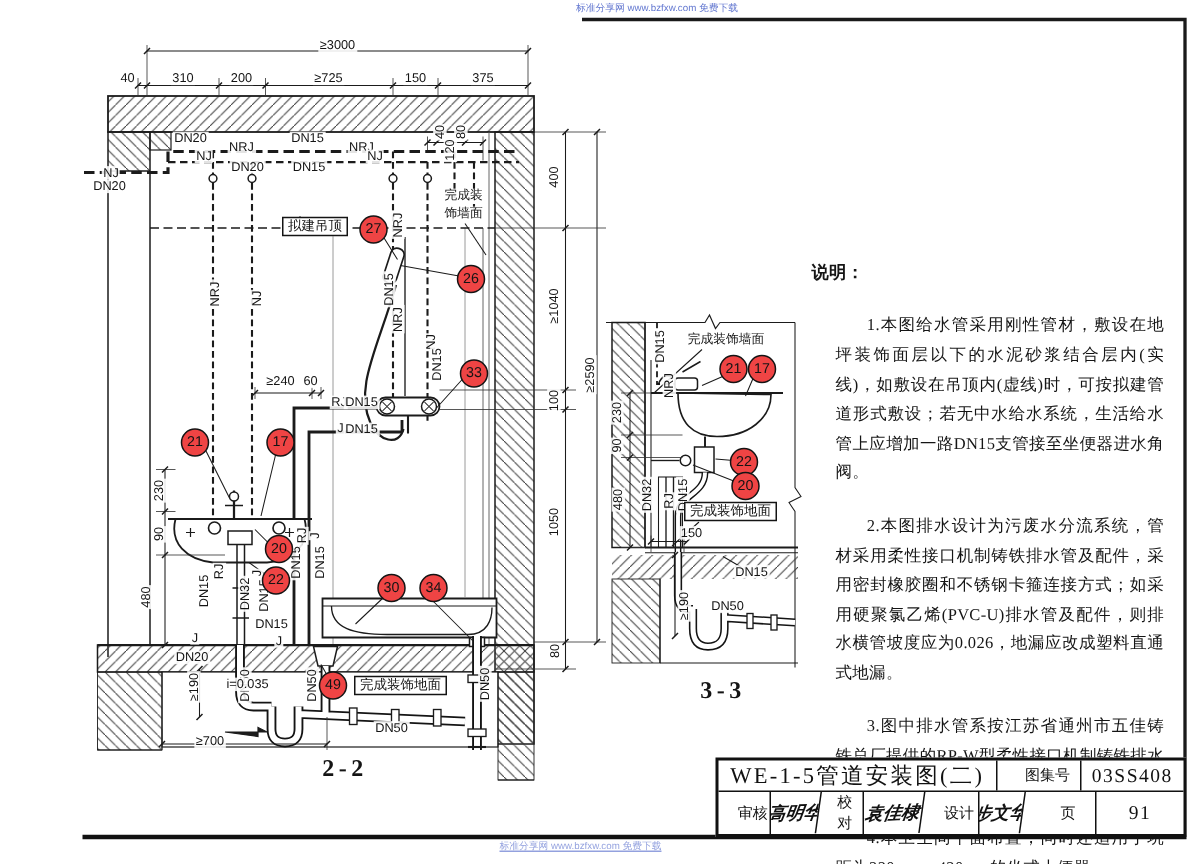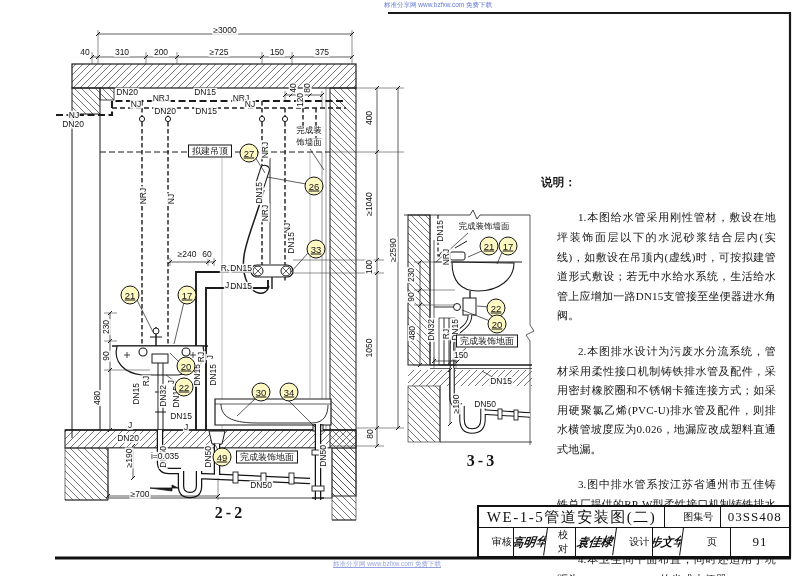--- a/index.html
+++ b/index.html
@@ -3,21 +3,21 @@
 <meta charset="utf-8">
 <style>
   html,body{margin:0;padding:0;}
   body{width:800px;height:576px;position:relative;background:#ffffff;font-family:"Liberation Sans",sans-serif;overflow:hidden;}
   .page{position:absolute;inset:0;}
   svg.art{position:absolute;left:0;top:0;}
   .lb{position:absolute;transform:translate(-50%,-50%);font:8.5px "Liberation Sans",sans-serif;color:#141414;white-space:nowrap;background:rgba(255,255,255,.88);padding:0 1px;line-height:1;}
   .v{transform:translate(-50%,-50%) rotate(-90deg);}
   .bx{border:1px solid #141414;background:#fff;font-size:9px;padding:1px 3px;}
   .big{font:bold 16px "Liberation Serif",serif;letter-spacing:3px;background:none;}
-  .co{position:absolute;transform:translate(-50%,-50%);width:17px;height:17px;border:1.3px solid #141414;border-radius:50%;background:#fef9c3;color:#141414;font:9.5px "Liberation Sans",sans-serif;display:flex;align-items:center;justify-content:center;line-height:1;text-decoration:underline;}
+  .co{position:absolute;transform:translate(-50%,-50%);width:17px;height:17px;border:1.3px solid #141414;border-radius:50%;background:#ef4444;color:#141414;font:9.5px "Liberation Sans",sans-serif;display:flex;align-items:center;justify-content:center;line-height:1;}
   .notes{position:absolute;left:541px;top:172px;width:251px;color:#151515;font:11px/1.78 "Liberation Serif",serif;letter-spacing:.2px;}
   .notes h4{margin:0 0 4px 0;font-size:11.5px;font-weight:bold;}
   .notes p{margin:16px;text-indent:1.9em;text-align:justify;}
   .tb{position:absolute;left:477px;top:505px;width:314px;height:53px;border:2px solid #111;box-sizing:border-box;display:flex;flex-direction:column;background:#fff;color:#111;}
   .tb .r1{display:flex;height:31px;border-bottom:1.5px solid #111;}
   .tb .r2{display:flex;flex:1;}
   .tb .c{box-sizing:border-box;border-right:1.5px solid #111;display:flex;align-items:center;justify-content:center;overflow:hidden;}
   .tb .c:last-child{border-right:none;}
   .dtitle{font:15px "Liberation Serif",serif;letter-spacing:1.5px;}
   .small{font-size:10px;margin-left:12px;}

